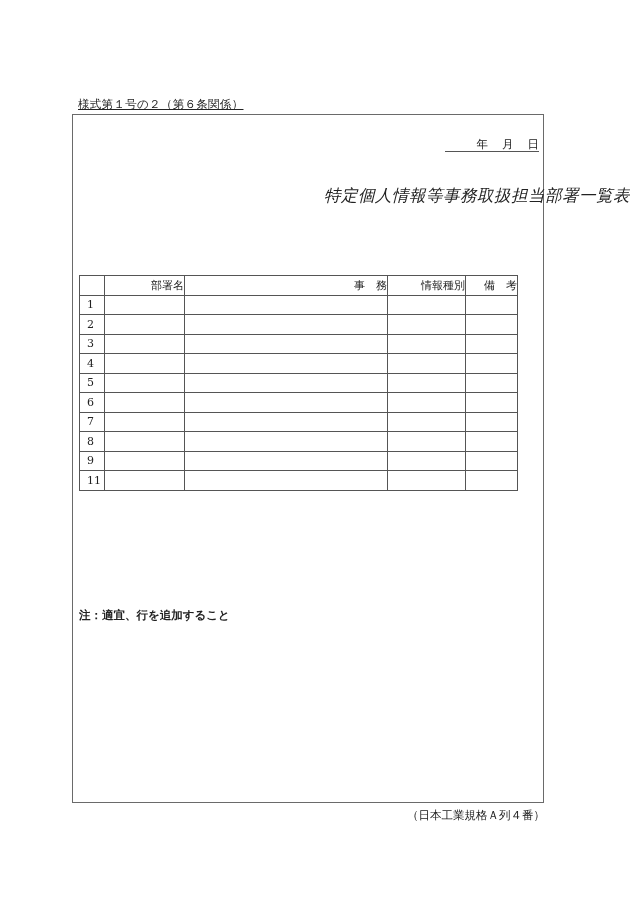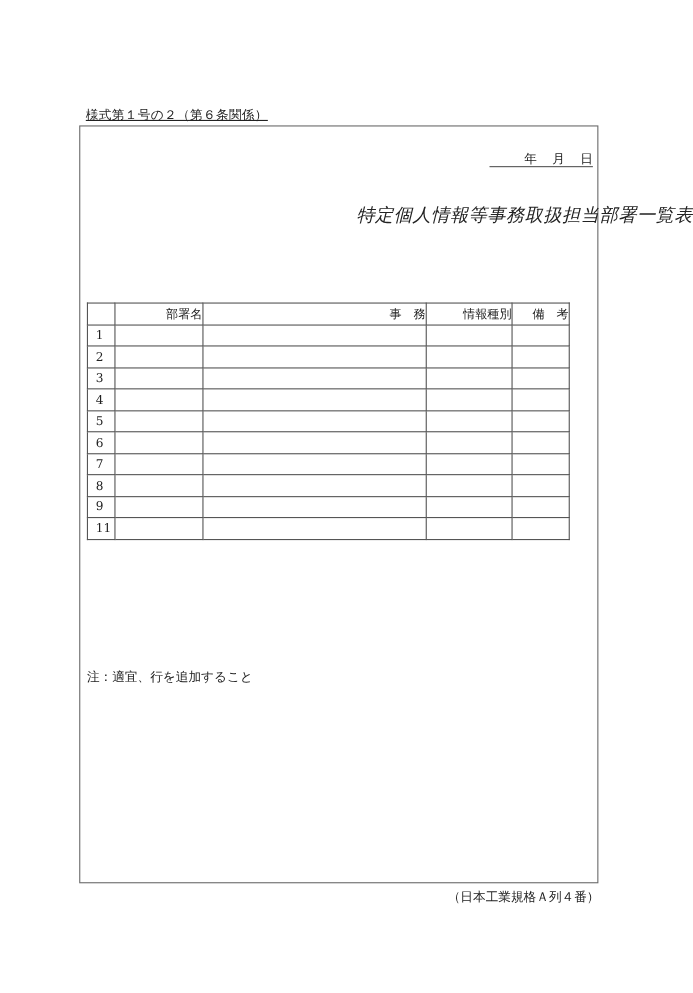--- a/index.html
+++ b/index.html
@@ -14,21 +14,21 @@
   .title { position: absolute; left: 0; width: 630px; top: 185px; text-align: right;
            font-size: 16.5px; letter-spacing: 0.5px; font-style: italic; }
   table.list { position: absolute; left: 79px; top: 275px; border-collapse: collapse;
                font-size: 11px; }
   table.list td, table.list th { border: 1px solid #555; padding: 0; height: 19.5px;
                font-weight: normal; box-sizing: border-box; }
   table.list th { text-align: right; }
   table.list td.num { text-align: left; padding-left: 7px; }
   .col-no { width: 25px; } .col-dept { width: 80px; } .col-task { width: 203px; }
   .col-type { width: 78px; } .col-note { width: 52px; }
-  .note { position: absolute; left: 79px; top: 608px; font-size: 11.5px; }
+  .note { position: absolute; left: 79px; top: 608px; font-size: 11.5px; font-weight: bold; }
   .footer { position: absolute; right: 85px; top: 808px; font-size: 11.5px; }
 </style>
 </head>
 <body>
 
 <div class="form-label">様式第１号の２（第６条関係）</div>
 
 <div class="frame"></div>
 
 <div class="date-line">

